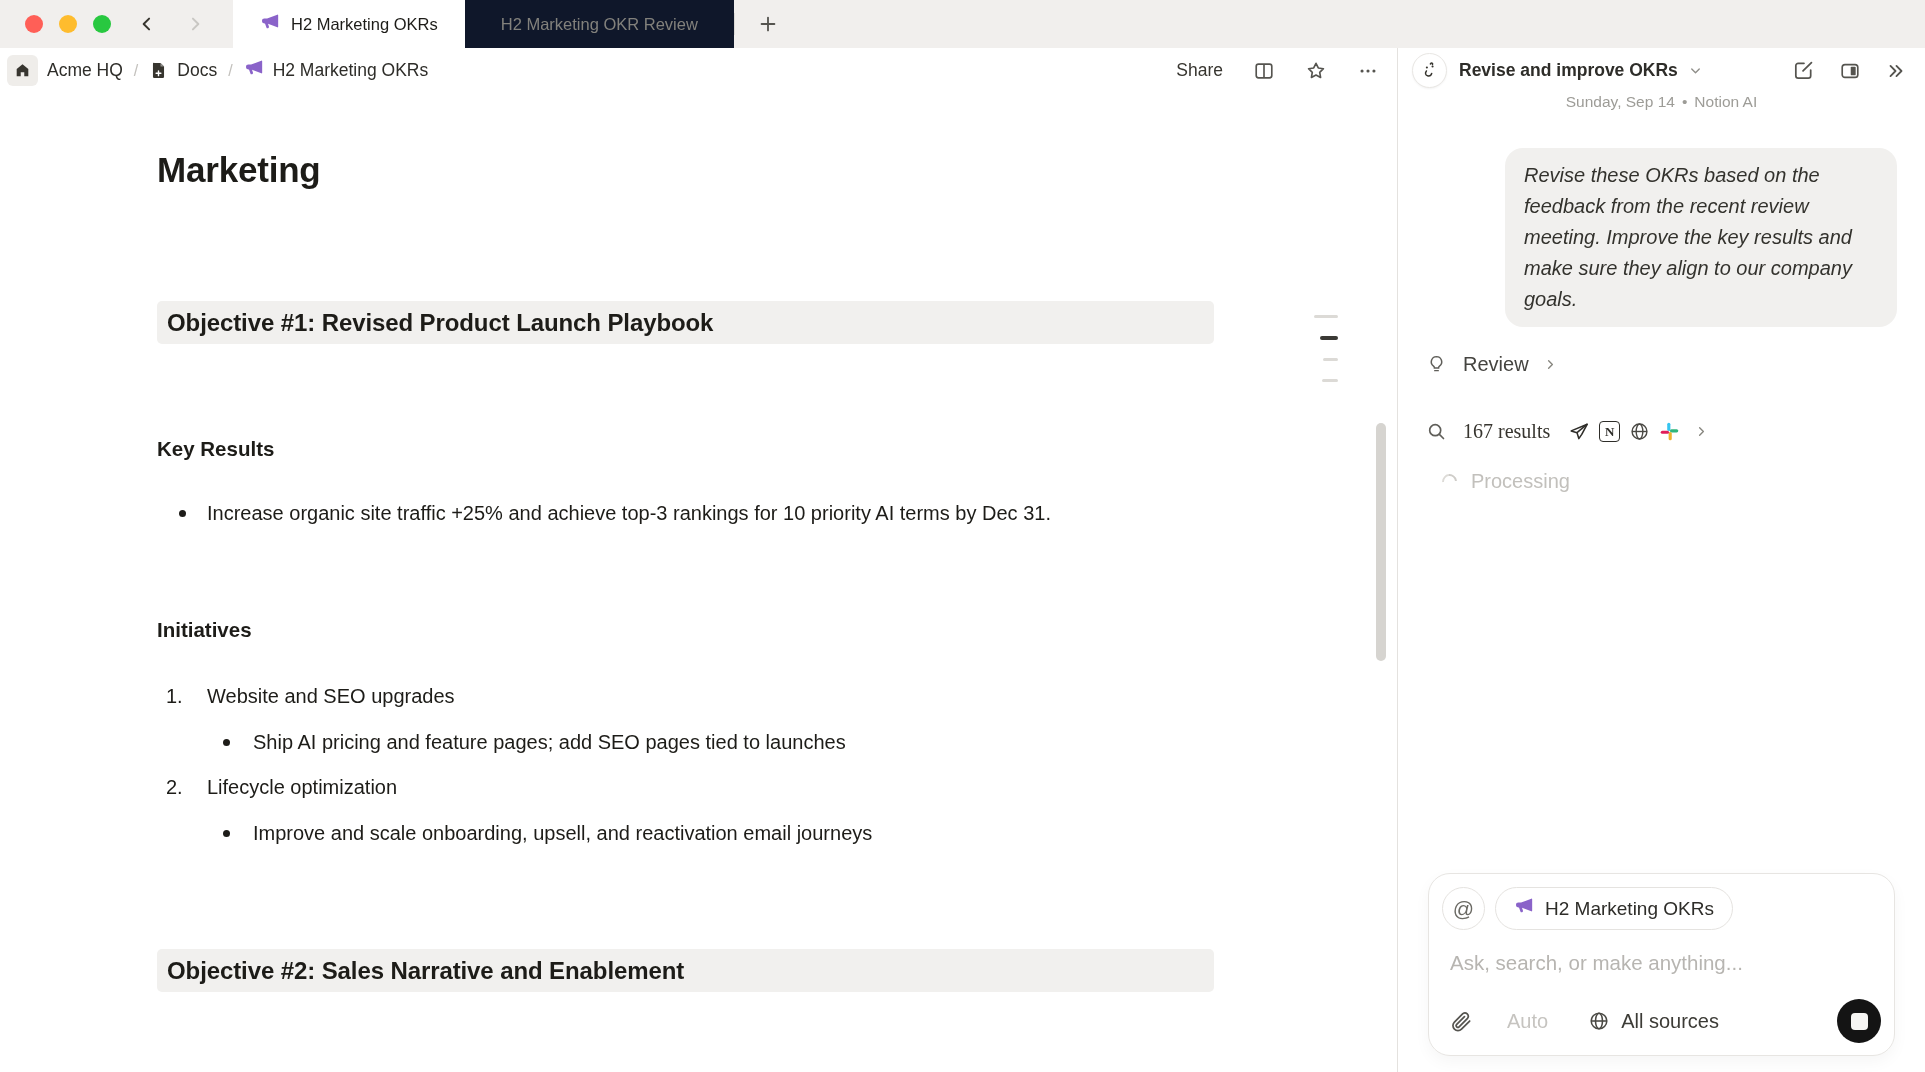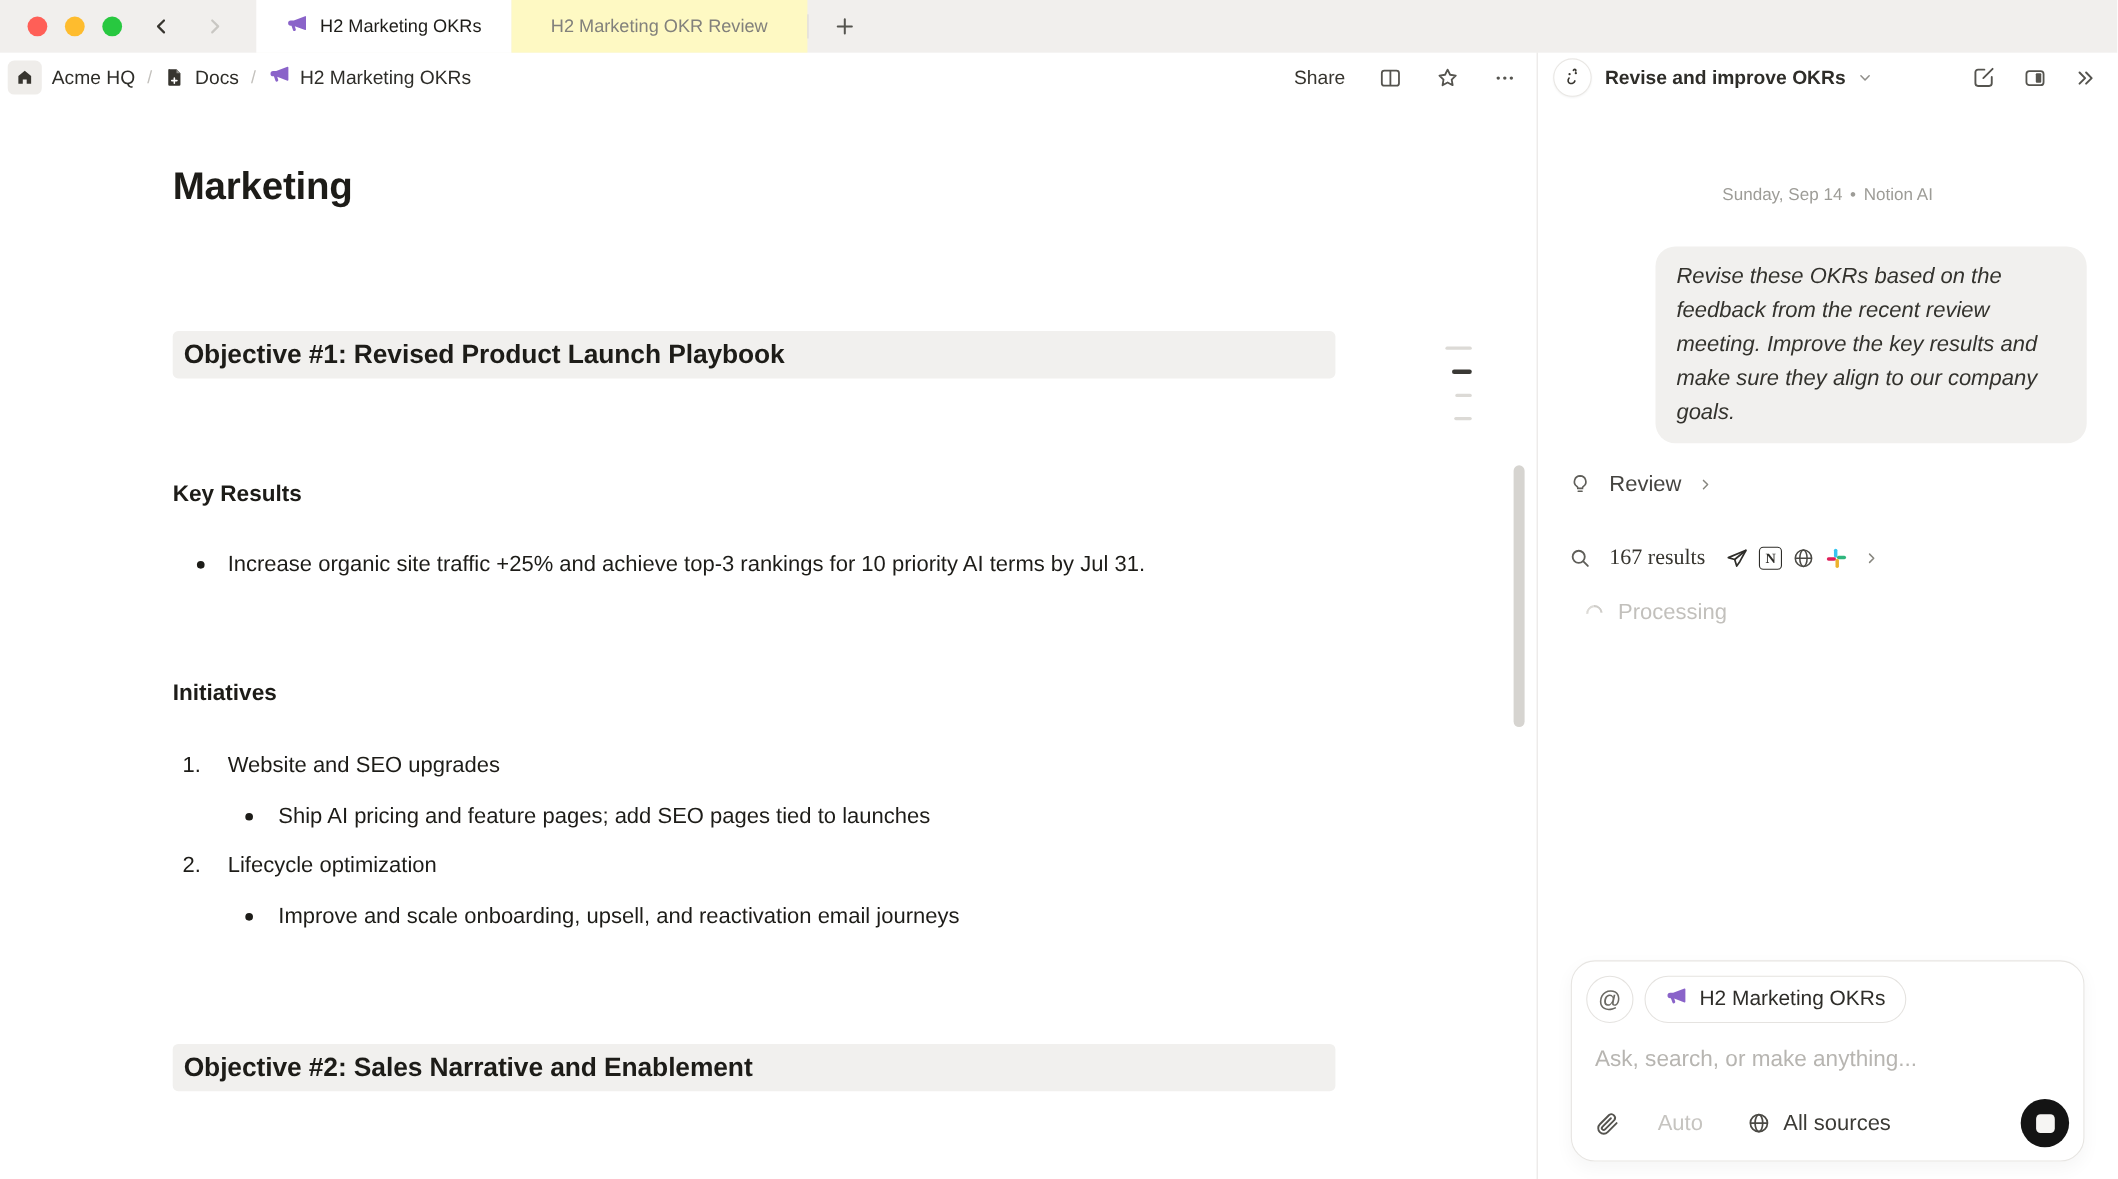--- a/index.html
+++ b/index.html
@@ -12,21 +12,21 @@
   .window { width:1925px; height:1072px; display:flex; flex-direction:column; }
 
   
   .tabbar { height:48px; background:#f1efed; display:flex; align-items:stretch; flex:none; }
   .traffic { display:flex; align-items:center; gap:16px; padding:0 24px 0 25px; }
   .light { width:18px; height:18px; border-radius:50%; display:inline-block; }
   .navarrows { display:flex; align-items:center; gap:28px; padding:0 28px 0 2px; }
   .navarrows svg { display:block; }
   .tab { display:flex; align-items:center; gap:11px; padding:0 27px; font-size:16.5px; cursor:default; }
   .tab.active { background:#ffffff; color:#1d1c18; font-weight:500; }
-  .tab.inactive { background:#fef9c3; color:#82817c; padding:0 36px; }
+  .tab.inactive { background:#0f172a; color:#82817c; padding:0 36px; }
   .tab-sep { width:1px; height:22px; background:#dcdad6; align-self:center; }
   .newtab { display:flex; align-items:center; padding:0 22px; color:#55544f; }
 
   
   .bodyrow { flex:1; display:flex; min-height:0; }
   .main { width:1397px; flex:none; display:flex; flex-direction:column; background:#fff; }
   .vdivider { width:1px; background:#e4e2df; flex:none; }
 
   
   .topbar { height:45px; display:flex; align-items:center; padding:0 18px 0 7px; flex:none; }
@@ -65,21 +65,21 @@
 
   
   .ai-panel { flex:1; display:flex; flex-direction:column; background:#fff; min-width:0; }
   .ai-header { height:45px; display:flex; align-items:center; gap:12px; padding:0 18px 0 14px; flex:none; }
   .ai-face { width:35px; height:35px; border-radius:50%; border:1px solid #e9e7e4; box-shadow:0 1px 2px rgba(0,0,0,.05); display:flex; align-items:center; justify-content:center; background:#fff; flex:none; }
   .ai-title { font-size:17.5px; font-weight:600; color:#2e2d29; white-space:nowrap; }
   .ai-header .chev-down { color:#8f8e89; margin-left:-2px; display:flex; }
   .ai-header-actions { margin-left:auto; display:flex; align-items:center; gap:24px; color:#55544f; }
 
   .ai-chat { flex:1; padding:0 28px; display:flex; flex-direction:column; min-height:0; }
-  .date-row { margin-top:76px; text-align:center; font-size:15.5px; color:#9d9c97; }
+  .date-row { text-align:center; font-size:15.5px; color:#9d9c97; }
   .date-row .sep { padding:0 7px; }
   .bubble { margin-top:37px; margin-left:auto; max-width:392px; background:#f1f0ee; border-radius:18px; padding:12px 19px; font-size:20px; line-height:31px; color:#33322d;font-style:italic; }
   .step-row { display:flex; align-items:center; gap:16px; font-size:20px; }
   .step-row.thought { margin-top:26px; color:#454440; }
   .step-row.results { margin-top:44px; color:#37352f;font-family:Liberation Serif, serif; }
   .step-row .icon { display:flex; align-items:center; color:#5f5e59; flex:none; }
   .step-row .chev { display:flex; color:#87867f; margin-left:-2px; }
   .mini-icons { display:flex; align-items:center; gap:9px; margin-left:2px; }
   .notion-mini { width:21px; height:21px; border:1.7px solid #2e2d29; border-radius:4px; display:flex; align-items:center; justify-content:center; font-size:13px; font-weight:800; color:#2e2d29; }
   .step-row.processing { margin-top:27px; color:#c2c0bc; padding-left:16px; gap:14px; }
@@ -201,21 +201,21 @@
 
       <div class="content">
         <div class="doc">
           <div class="doc-title">Marketing</div>
 
           <div class="objbar">Objective #1: Revised Product Launch Playbook</div>
 
           <div class="h3">Key Results</div>
           <div class="bullet-row">
             <span class="dot"></span>
-            <span class="btxt">Increase organic site traffic +25% and achieve top-3 rankings for 10 priority AI terms by Jul 31.</span>
+            <span class="btxt">Increase organic site traffic +25% and achieve top-3 rankings for 10 priority AI terms by Dec 31.</span>
           </div>
 
           <div class="h3 initiatives">Initiatives</div>
 
           <div class="num-row">
             <span class="num">1.</span>
             <span class="btxt">Website and SEO upgrades</span>
           </div>
           <div class="sub-row">
             <span class="dot"></span>

